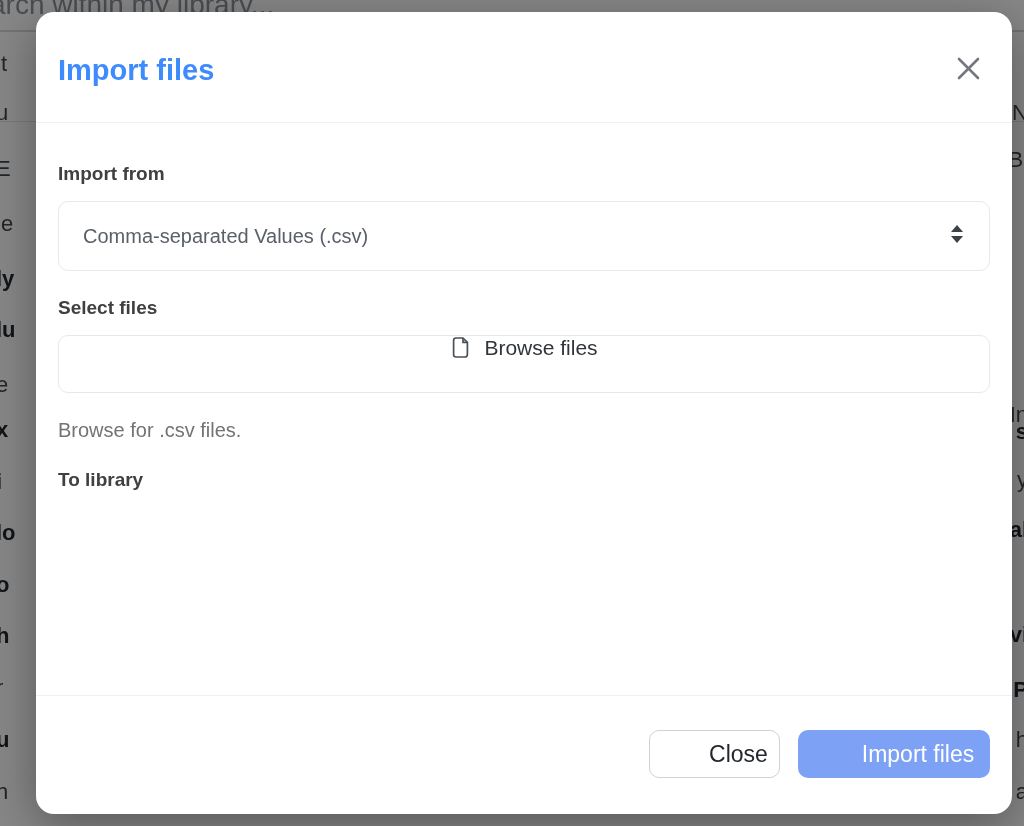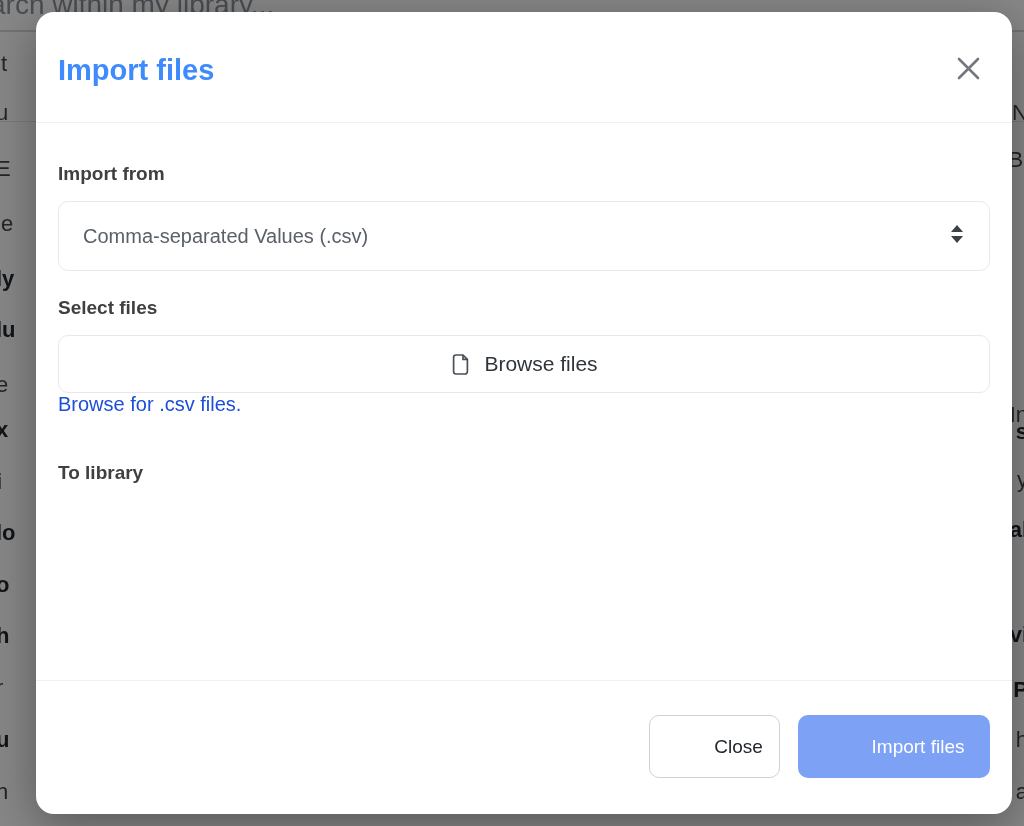--- a/index.html
+++ b/index.html
@@ -64,34 +64,34 @@
   }
   .lib-strip {
     position: absolute; left: 0; top: 0; bottom: 0; width: 12px;
     background: var(--library-green, #68a75e);
     border-radius: 9px 0 0 9px;
   }
   .select-box.focused .select-value { padding-left: 13px; }
   .section-gap-1 { margin-top: 26px; }
   .browse-box {
     height: 58px; border: 1px solid #e5e8ec; border-radius: 10px;
-    background: #fff; display: flex; align-items: center; justify-content: center;
+    background: #fff; display: flex; justify-content: center;
     gap: 13px; cursor: pointer; font-size: 21px; color: #30353c;
   }
-  .helper-text { font-size: 20px; color: #1d4ed8; }
-  .section-gap-2 { margin-top: 46px; }
+  .helper-text { margin-top: 26px; font-size: 20px; color: #737373; }
+  .section-gap-2 { margin-top: 27px; }
 
   .modal-footer {
     border-top: 1px solid #eef0f3;
     padding: 34px 22px 36px 22px;
     display: flex; justify-content: flex-end; gap: 18px;
   }
   .btn {
-    font-family: inherit; font-size: 19px; cursor: pointer;
-    border-radius: 10px; height: 63px; display: flex; align-items: center; justify-content: center; padding-left: 48px;
+    font-family: inherit; font-size: 23px; cursor: pointer;
+    border-radius: 10px; height: 48px; display: flex; align-items: center; justify-content: center; padding-left: 48px;
   }
   .btn-close {
     background: #ffffff; border: 1px solid #ccd2d9; color: #23272e;
     width: 131px;
   }
   .btn-primary {
     background: var(--primary-button, #7da1f4); border: none; color: #ffffff;
     width: 192px;
   }
   .icon-updown { flex: none; }

